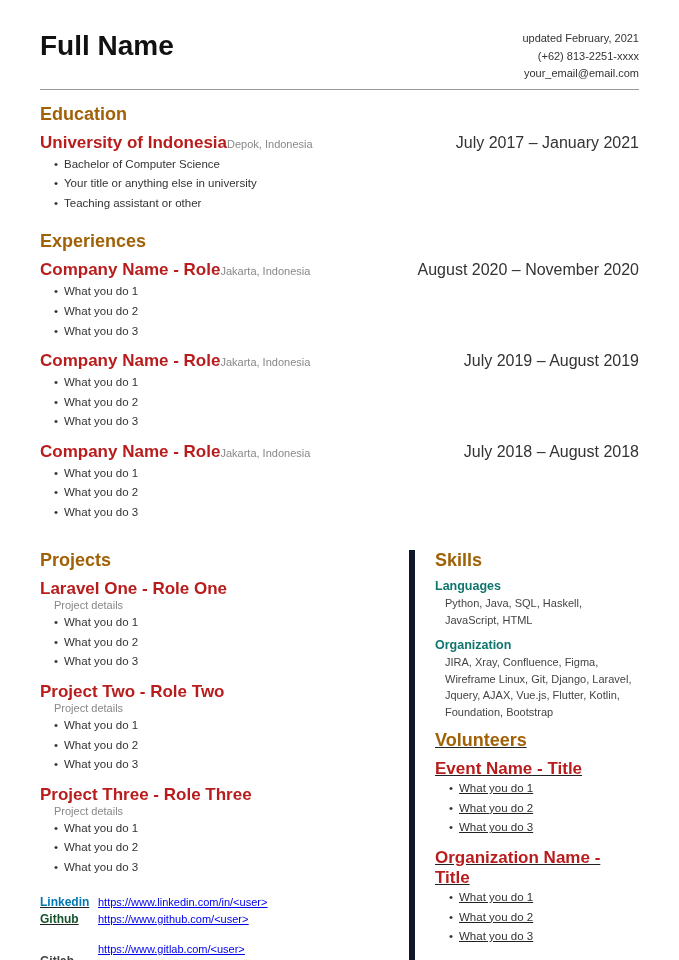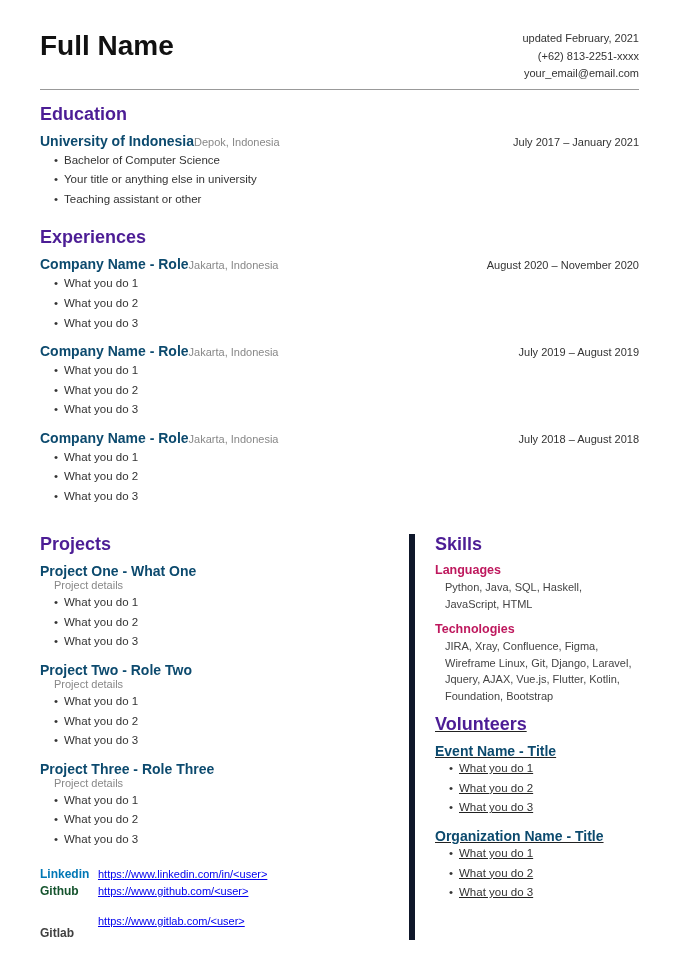--- a/index.html
+++ b/index.html
@@ -30,42 +30,42 @@
       line-height: 1.6;
     }
     .divider {
       border: none;
       border-top: 1px solid #999;
       margin-bottom: 14px;
     }
     .section-title {
       font-size: 18px;
       font-weight: bold;
-      color: #4c1d95;
+      color: #a16207;
       margin-bottom: 8px;
     }
     .entry-header {
       display: flex;
       justify-content: space-between;
       align-items: baseline;
       margin-bottom: 2px;
     }
     .entry-title {
-      font-size: 14px;
-      font-weight: bold;
-      color: #0c4a6e;
+      font-size: 17px;
+      font-weight: bold;
+      color: #b91c1c;
     }
     .entry-location {
       font-size: 11px;
       color: #888;
       flex: 1;
       text-align: left;
     }
     .entry-date {
-      font-size: 11px;
+      font-size: 16px;
       color: #333;
       text-align: right;
       white-space: nowrap;
     }
     .bullet-list {
       list-style: none;
       padding-left: 14px;
       margin-bottom: 4px;
     }
     .bullet-list li {
@@ -107,21 +107,21 @@
     }
     .project-entry {
       margin-bottom: 10px;
     }
     .skills-subsection {
       margin-bottom: 10px;
     }
     .skills-label {
       font-size: 12.5px;
       font-weight: bold;
-      color: #be185d;
+      color: #0f766e;
       margin-bottom: 2px;
     }
     .skills-value {
       font-size: 11px;
       color: #444;
       padding-left: 10px;
       line-height: 1.5;
     }
     .volunteers-section { margin-top: 10px; text-decoration: underline; }
     .volunteer-entry { margin-bottom: 10px; }
@@ -129,20 +129,21 @@
     .footer-links {
       display: flex;
       flex-direction: column;
       gap: 3px;
       margin-top: 18px;
     }
     .link-row {
       display: flex;
       align-items: center;
       gap: 8px;
+      text-decoration: underline;
     }
     .link-label {
       font-size: 12px;
       font-weight: bold;
       width: 50px;
     }
     .link-label.linkedin { color: #0077b5; }
     .link-label.github { color: #14532d; }
     .link-label.gitlab { color: #404040; margin-top: 25px; }
     .link-url {
@@ -221,21 +222,21 @@
     </ul>
   </div>
 </div>
 
 <div class="two-col">
 
   <div class="col-left">
     <div class="section-title">Projects</div>
 
     <div class="project-entry">
-      <div class="entry-title">Project One  -  What One</div>
+      <div class="entry-title">Laravel One  -  Role One</div>
       <div class="sub-detail">Project details</div>
       <ul class="bullet-list">
         <li>What you do 1</li>
         <li>What you do 2</li>
         <li>What you do 3</li>
       </ul>
     </div>
 
     <div class="project-entry">
       <div class="entry-title">Project Two  -  Role Two</div>
@@ -275,21 +276,21 @@
 
   <div class="col-right">
 
     <div>
       <div class="section-title">Skills</div>
       <div class="skills-subsection">
         <div class="skills-label">Languages</div>
         <div class="skills-value">Python, Java, SQL, Haskell, JavaScript, HTML</div>
       </div>
       <div class="skills-subsection">
-        <div class="skills-label">Technologies</div>
+        <div class="skills-label">Organization</div>
         <div class="skills-value">JIRA, Xray, Confluence, Figma, Wireframe Linux, Git, Django, Laravel, Jquery, AJAX, Vue.js, Flutter, Kotlin, Foundation, Bootstrap</div>
       </div>
     </div>
 
     <div class="volunteers-section">
       <div class="section-title">Volunteers</div>
 
       <div class="volunteer-entry">
         <div class="entry-title">Event Name  -  Title</div>
         <ul class="bullet-list">

